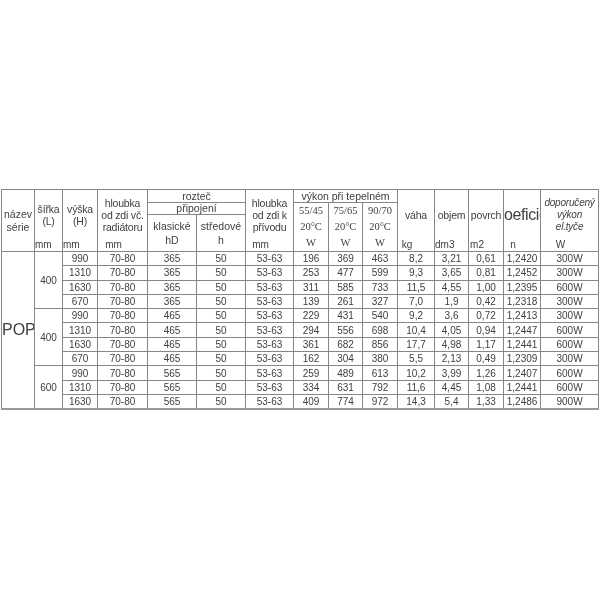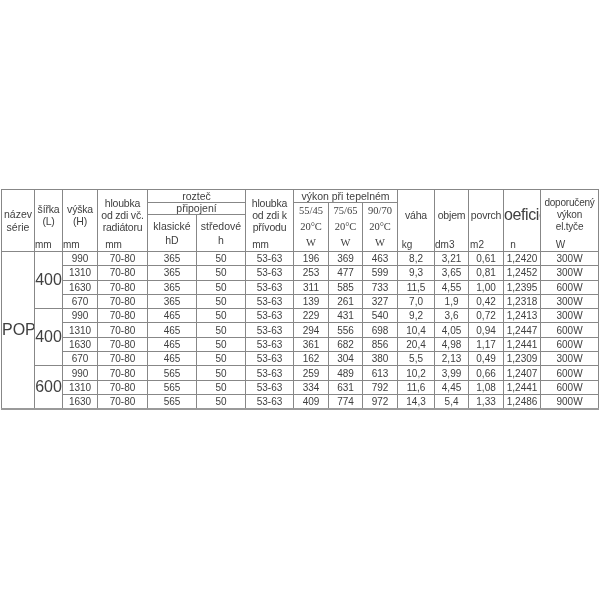--- a/index.html
+++ b/index.html
@@ -57,23 +57,23 @@
     font-size: 10px;
   }
   .c-nazev {
     white-space: pre-line;
     line-height: 13px;
   }
   .grp  { line-height: 11px; }
   .sub  { white-space: pre-line; line-height: 14px; margin-top: 40px; }
   .temp { white-space: pre-line; line-height: 16px; font-family: Liberation Serif, serif; }
   .tight .lbl { font-size: 16px; letter-spacing: -0.4px; }
-  .narrowfit .lbl { font-size: 10px; letter-spacing: -0.2px; }
+  .narrowfit .lbl { font-size: 10px; letter-spacing: -0.2px; font-style: italic; }
   .series-cell { font-size: 16px; }
-  .width-cell  { font-size: 16px; }
+  .width-cell  { font-size: 10px; }
 </style>
 </head>
 <body>
 
 <div class="table-wrap">
   <table class="spec">
     <colgroup>
       <col style="width:33px">
         <col style="width:28px">
         <col style="width:35px">
@@ -256,21 +256,21 @@
         </tr>
         <tr>
           <td>1630</td>
           <td>70-80</td>
           <td>465</td>
           <td>50</td>
           <td>53-63</td>
           <td>361</td>
           <td>682</td>
           <td>856</td>
-          <td>20,4</td>
+          <td>17,7</td>
           <td>4,98</td>
           <td>1,17</td>
           <td>1,2441</td>
           <td>600W</td>
         </tr>
         <tr>
           <td>670</td>
           <td>70-80</td>
           <td>465</td>
           <td>50</td>
@@ -289,21 +289,21 @@
           <td>990</td>
           <td>70-80</td>
           <td>565</td>
           <td>50</td>
           <td>53-63</td>
           <td>259</td>
           <td>489</td>
           <td>613</td>
           <td>10,2</td>
           <td>3,99</td>
-          <td>0,66</td>
+          <td>1,26</td>
           <td>1,2407</td>
           <td>600W</td>
         </tr>
         <tr>
           <td>1310</td>
           <td>70-80</td>
           <td>565</td>
           <td>50</td>
           <td>53-63</td>
           <td>334</td>

